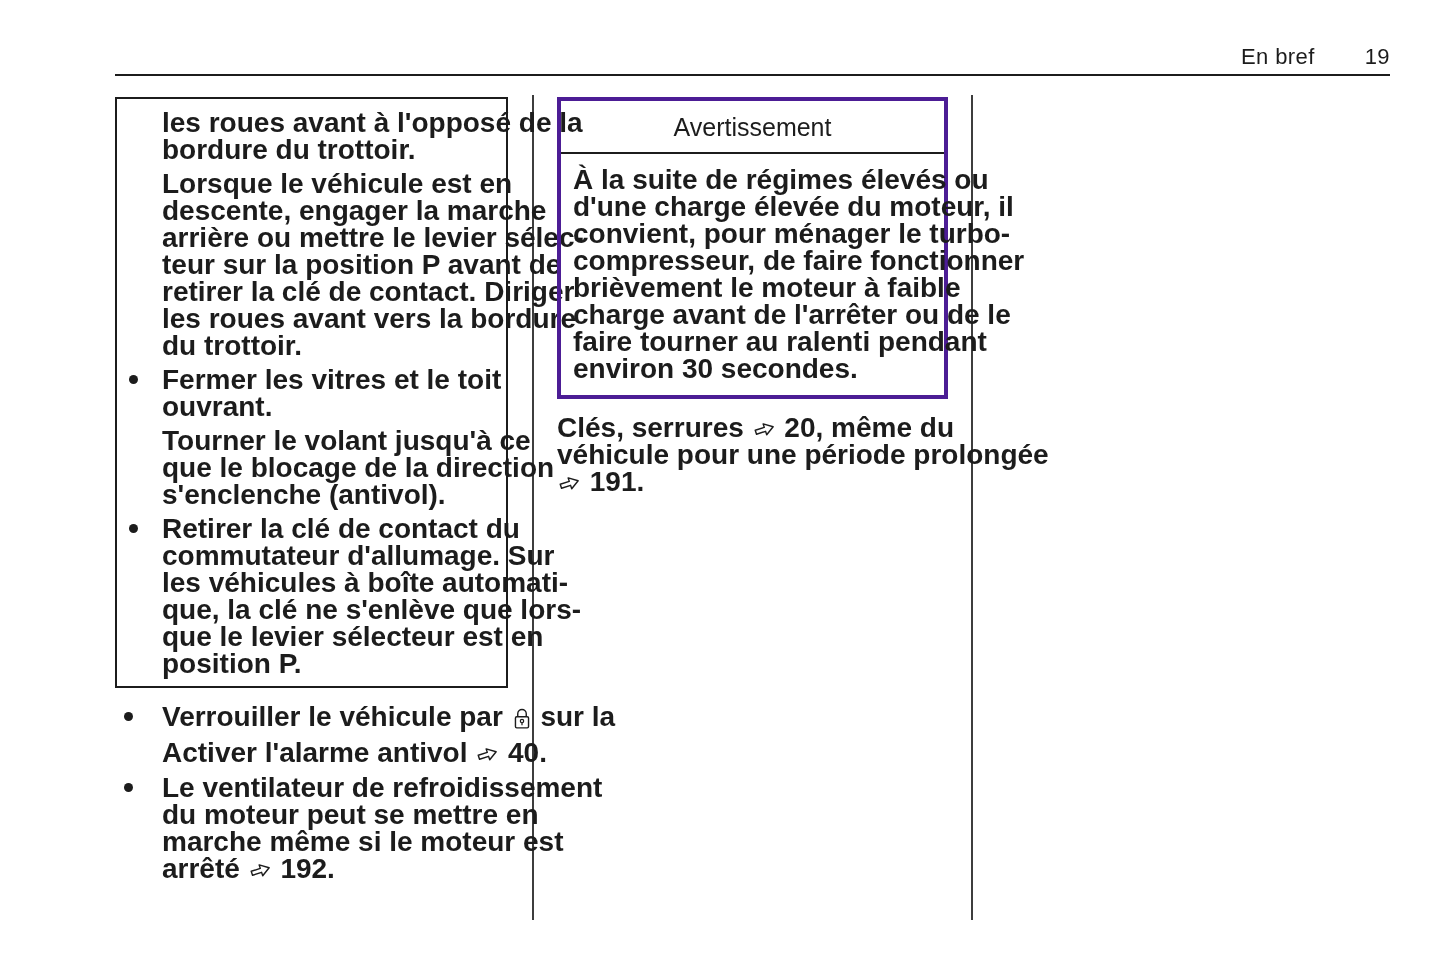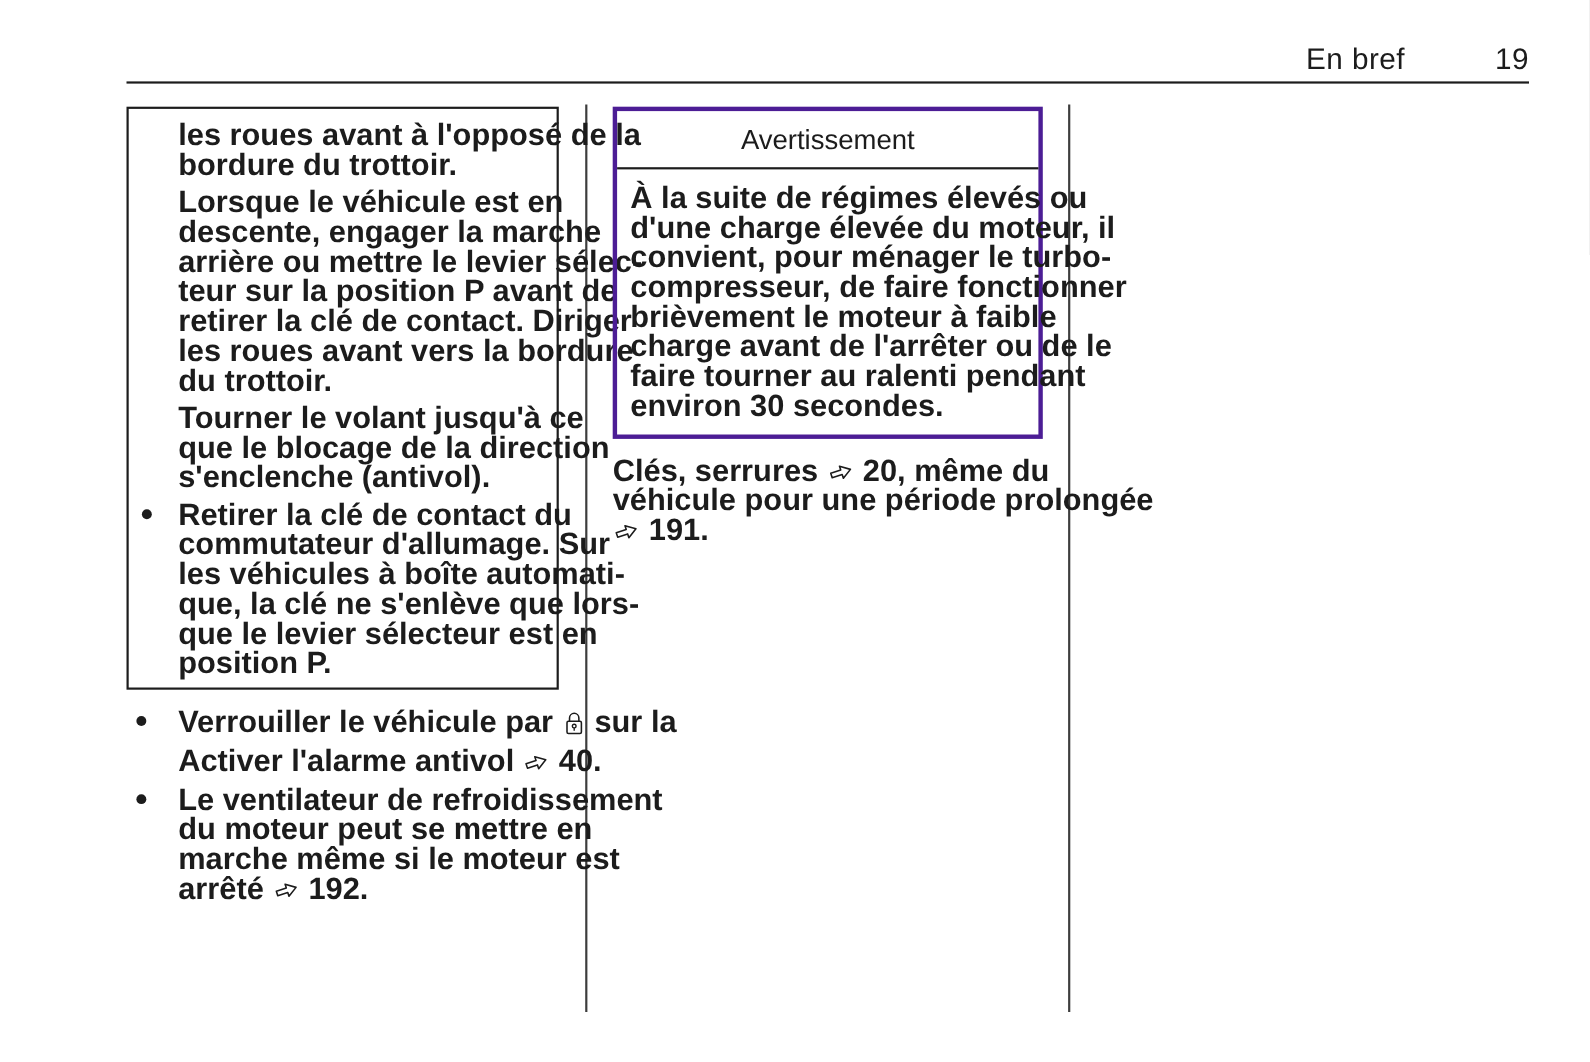--- a/index.html
+++ b/index.html
@@ -10,22 +10,22 @@
     color:#1c1c1c;
     font-family:"Liberation Sans", sans-serif;
     overflow:hidden;
   }
   
   .header {
     position:absolute; left:115px; top:0; width:1275px; height:76px;
     box-sizing:border-box;
     border-bottom:2px solid #1c1c1c;
     display:flex; justify-content:flex-end; align-items:flex-end;
-    gap:82px; padding-bottom:6px;
-    font-size:27px; line-height:1; letter-spacing:0.4px;
+    gap:50px; padding-bottom:6px;
+    font-size:22px; line-height:1; letter-spacing:0.4px;
   }
   
   .col-divider {
     position:absolute; top:95px; height:825px; width:2px; background:#3d3d3d;
   }
   .divider-1 { left:532px; }
   .divider-2 { left:971px; }
   
   .t { font-size:28px; line-height:27px; white-space:nowrap;font-weight:bold; }
   
@@ -76,20 +76,24 @@
   <div class="col-divider divider-2"></div>
 
   <div class="left-col">
 
     <div class="steps-box">
       <div class="item">
         <div class="t">les roues avant à l'opposé de la<br>bordure du trottoir.</div>
       </div>
       <div class="item">
         <div class="t">Lorsque le véhicule est en<br>descente, engager la marche<br>arrière ou mettre le levier sélec-<br>teur sur la position P avant de<br>retirer la clé de contact. Diriger<br>les roues avant vers la bordure<br>du trottoir.</div>
+      </div>
+      <div class="item">
+        <span class="bullet"></span>
+        <div class="t">Fermer les vitres et le toit<br>ouvrant.</div>
       </div>
       <div class="item">
         <div class="t">Tourner le volant jusqu'à ce<br>que le blocage de la direction<br>s'enclenche (antivol).</div>
       </div>
       <div class="item">
         <span class="bullet"></span>
         <div class="t">Retirer la clé de contact du<br>commutateur d'allumage. Sur<br>les véhicules à boîte automati-<br>que, la clé ne s'enlève que lors-<br>que le levier sélecteur est en<br>position P.</div>
       </div>
     </div>
 

